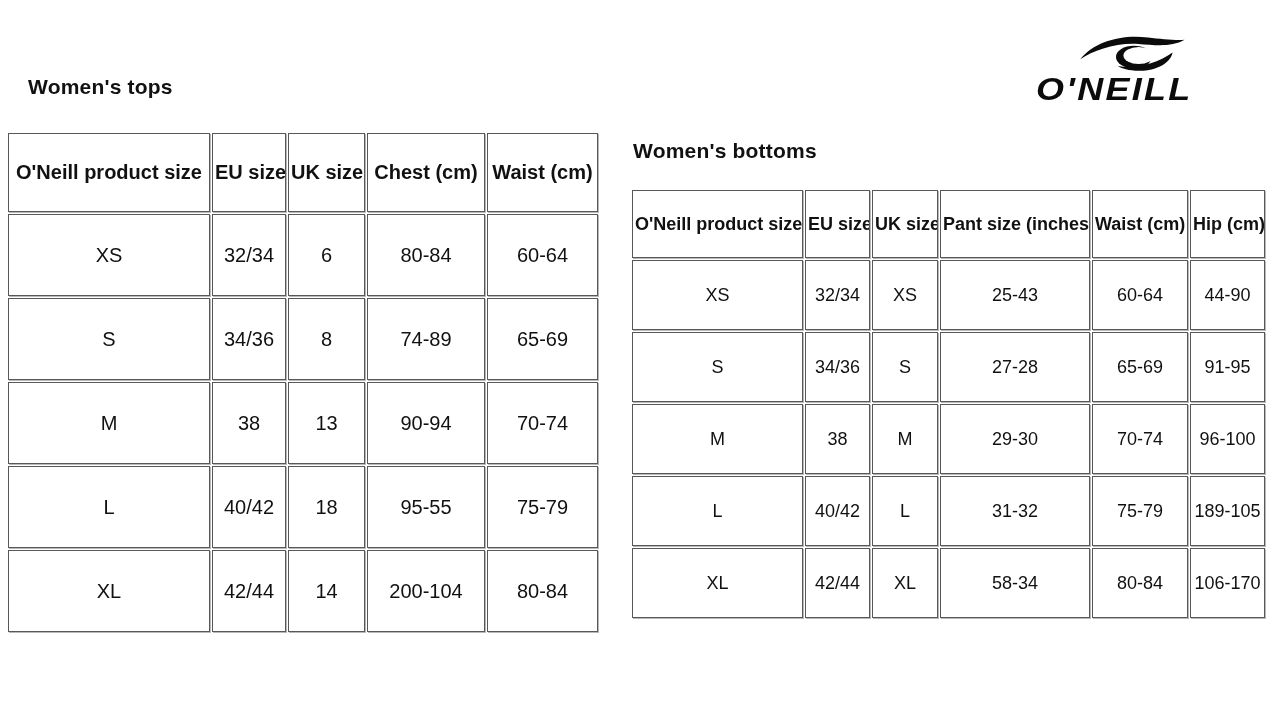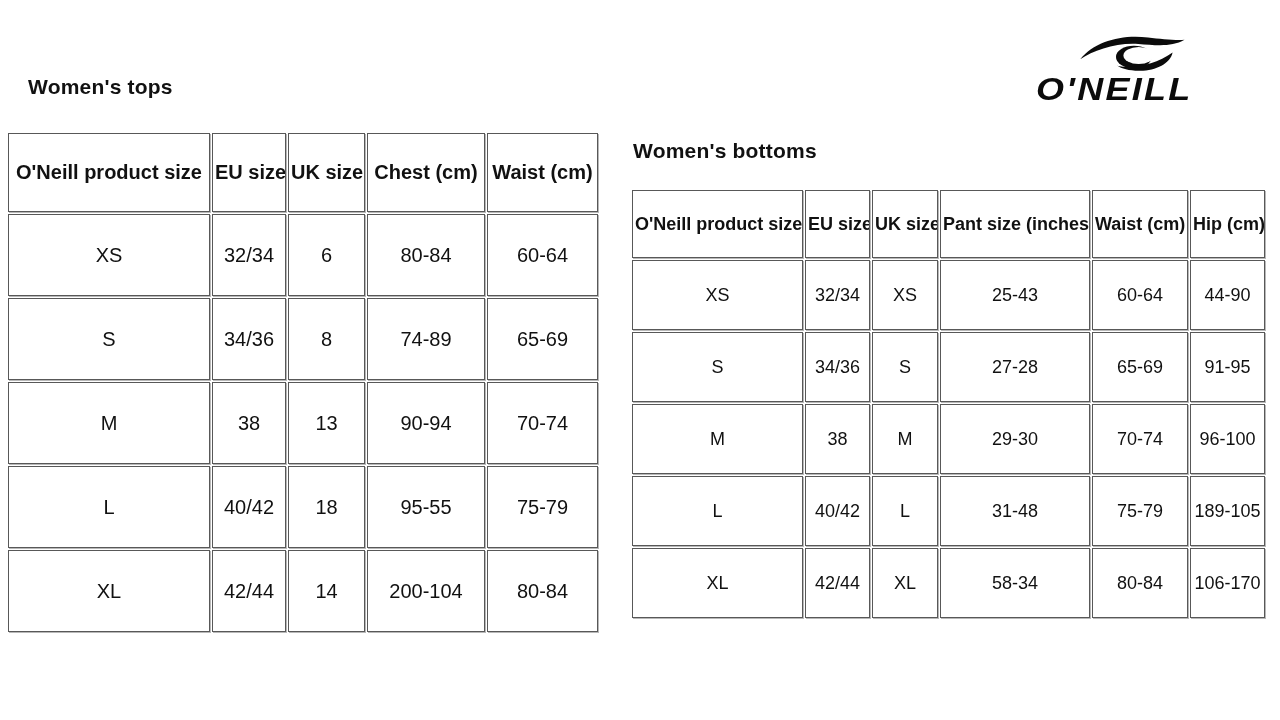--- a/index.html
+++ b/index.html
@@ -168,21 +168,21 @@
         <td>38</td>
         <td>M</td>
         <td>29-30</td>
         <td>70-74</td>
         <td>96-100</td>
       </tr>
       <tr>
         <td>L</td>
         <td>40/42</td>
         <td>L</td>
-        <td>31-48</td>
+        <td>31-32</td>
         <td>75-79</td>
         <td>189-105</td>
       </tr>
       <tr>
         <td>XL</td>
         <td>42/44</td>
         <td>XL</td>
         <td>58-34</td>
         <td>80-84</td>
         <td>106-170</td>

